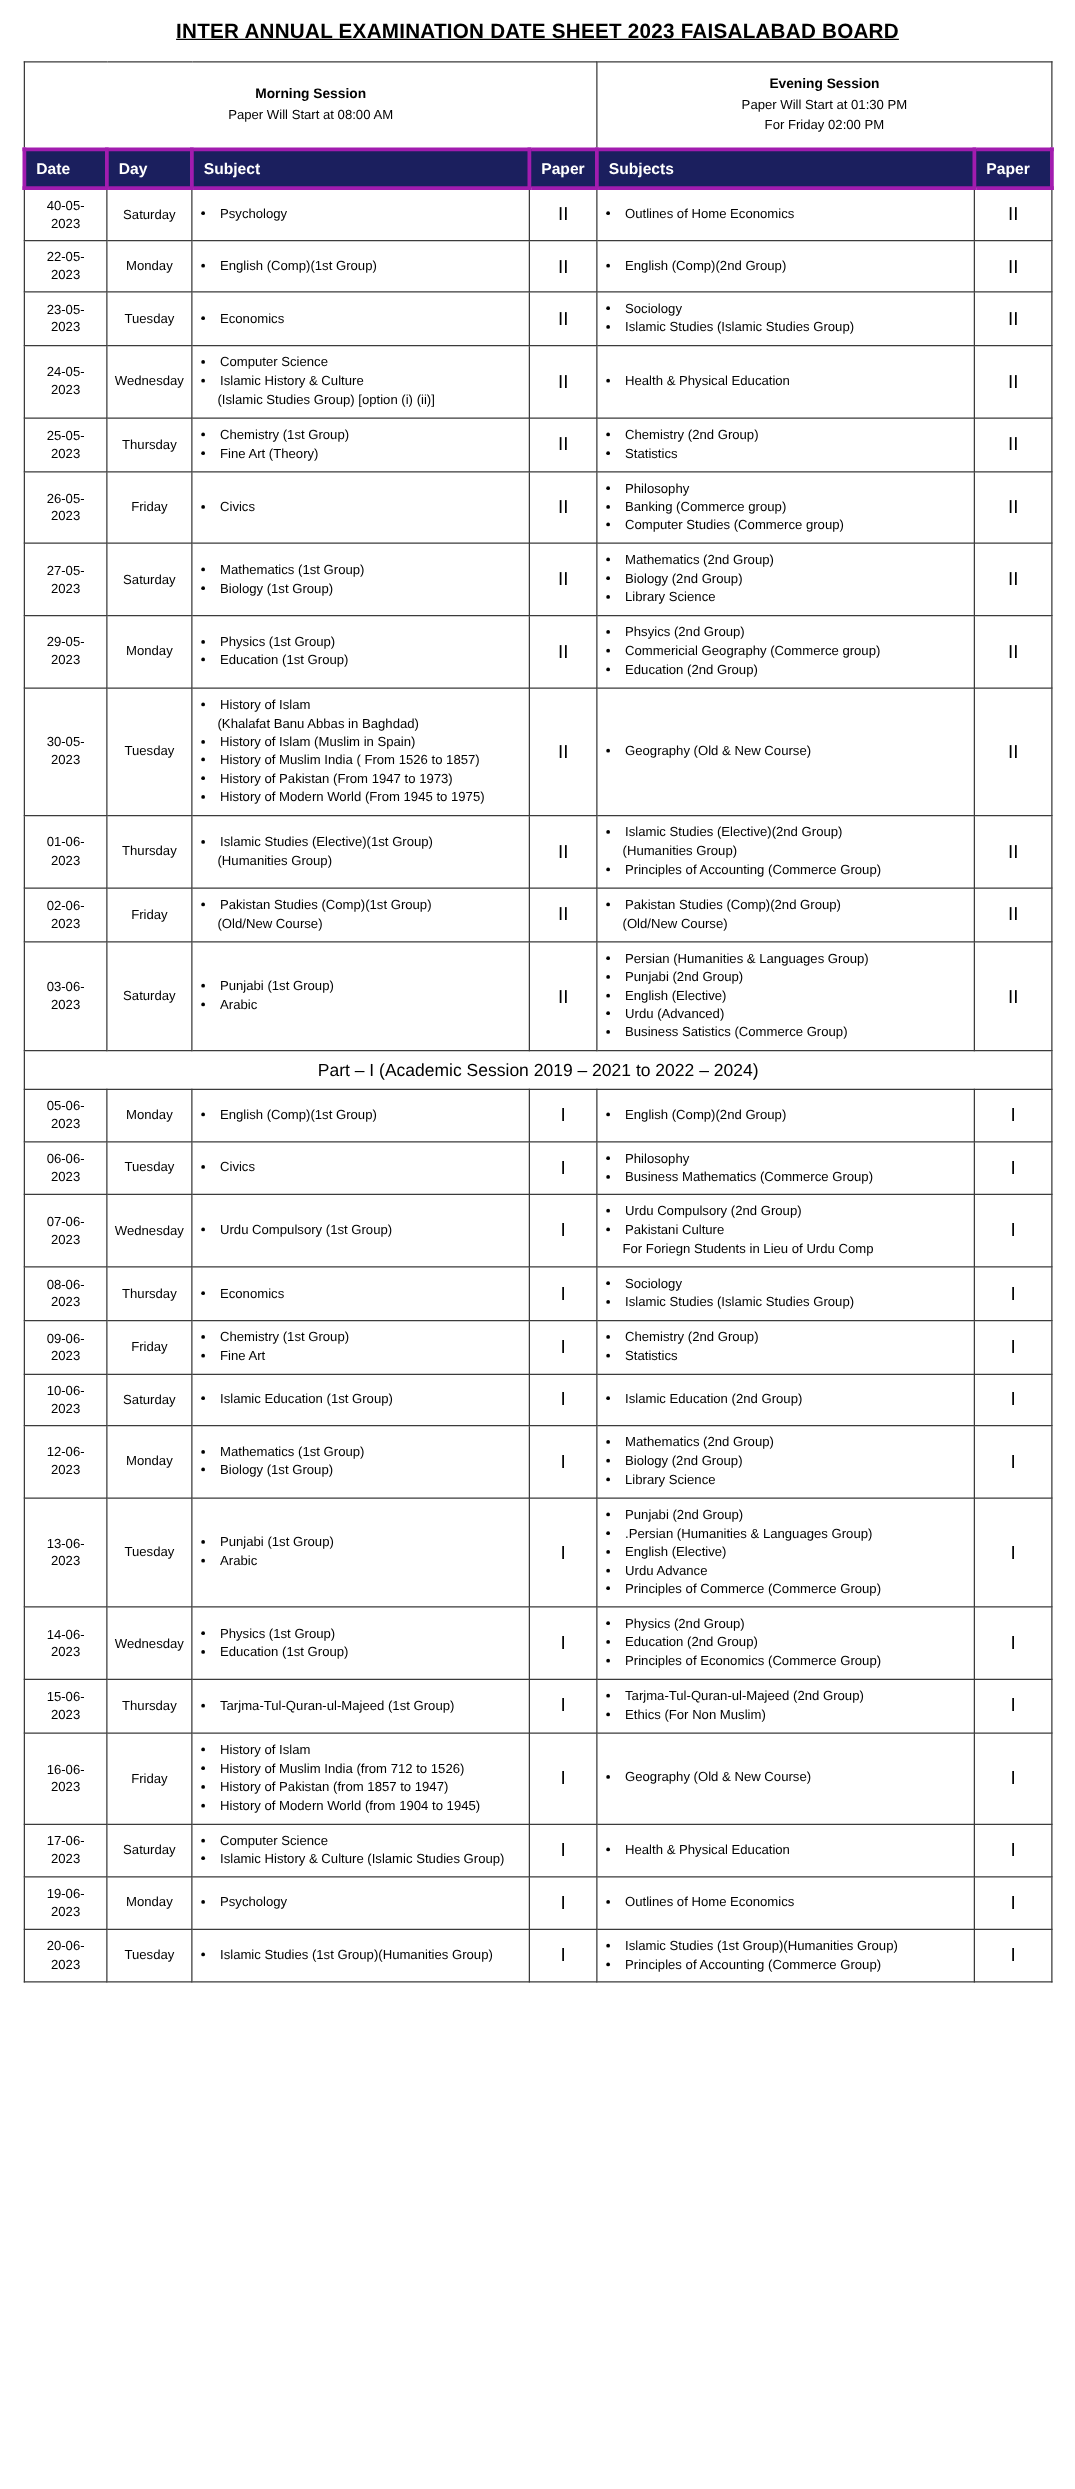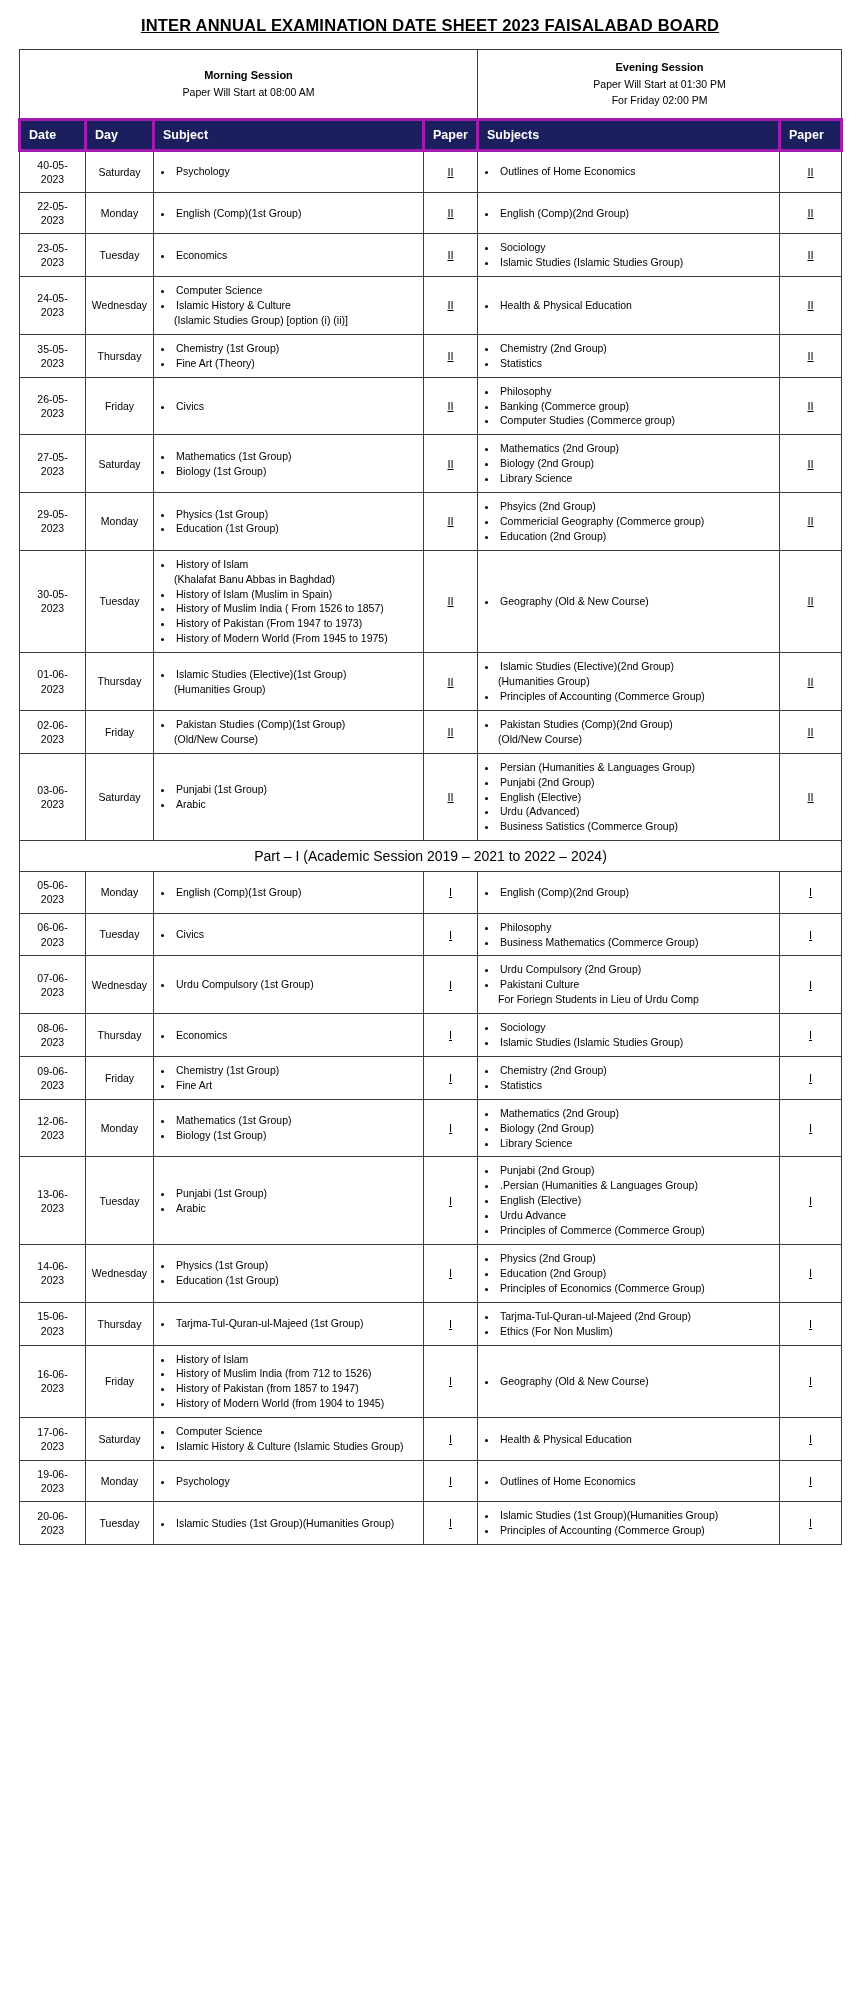--- a/index.html
+++ b/index.html
@@ -60,23 +60,22 @@
   th.c-paper { text-align: left; }
   
   td.date, td.day {
     text-align: center;
     font-size: 10.5px;
     line-height: 1.35;
     padding: 6px 2px;
   }
   td.paper {
     text-align: center;
-    font-size: 11px;
+    font-size: 15px;
     padding: 6px 14px;
-    text-decoration: underline;
   }
   td.subj {
     padding: 6px 4px 6px 4px;
     font-size: 10.5px;
   }
   ul.sl {
     margin: 0;
     padding: 0 0 0 16px;
     list-style: disc;
   }
@@ -219,21 +218,21 @@
           <td class="paper">II</td>
           <td class="subj">
             <ul class="sl">
               <li>Health &amp; Physical Education</li>
             </ul>
           </td>
           <td class="paper">II</td>
         </tr>
         <tr>
           <td class="date">
-            <div>35-05-</div>
+            <div>25-05-</div>
             <div>2023</div>
           </td>
           <td class="day">Thursday</td>
           <td class="subj">
             <ul class="sl">
               <li>Chemistry (1st Group)</li>
               <li>Fine Art (Theory)</li>
             </ul>
           </td>
           <td class="paper">II</td>
@@ -500,20 +499,39 @@
           <td class="subj">
             <ul class="sl">
               <li>Chemistry (2nd Group)</li>
               <li>Statistics</li>
             </ul>
           </td>
           <td class="paper">I</td>
         </tr>
         <tr>
           <td class="date">
+            <div>10-06-</div>
+            <div>2023</div>
+          </td>
+          <td class="day">Saturday</td>
+          <td class="subj">
+            <ul class="sl">
+              <li>Islamic Education (1st Group)</li>
+            </ul>
+          </td>
+          <td class="paper">I</td>
+          <td class="subj">
+            <ul class="sl">
+              <li>Islamic Education (2nd Group)</li>
+            </ul>
+          </td>
+          <td class="paper">I</td>
+        </tr>
+        <tr>
+          <td class="date">
             <div>12-06-</div>
             <div>2023</div>
           </td>
           <td class="day">Monday</td>
           <td class="subj">
             <ul class="sl">
               <li>Mathematics (1st Group)</li>
               <li>Biology (1st Group)</li>
             </ul>
           </td>

